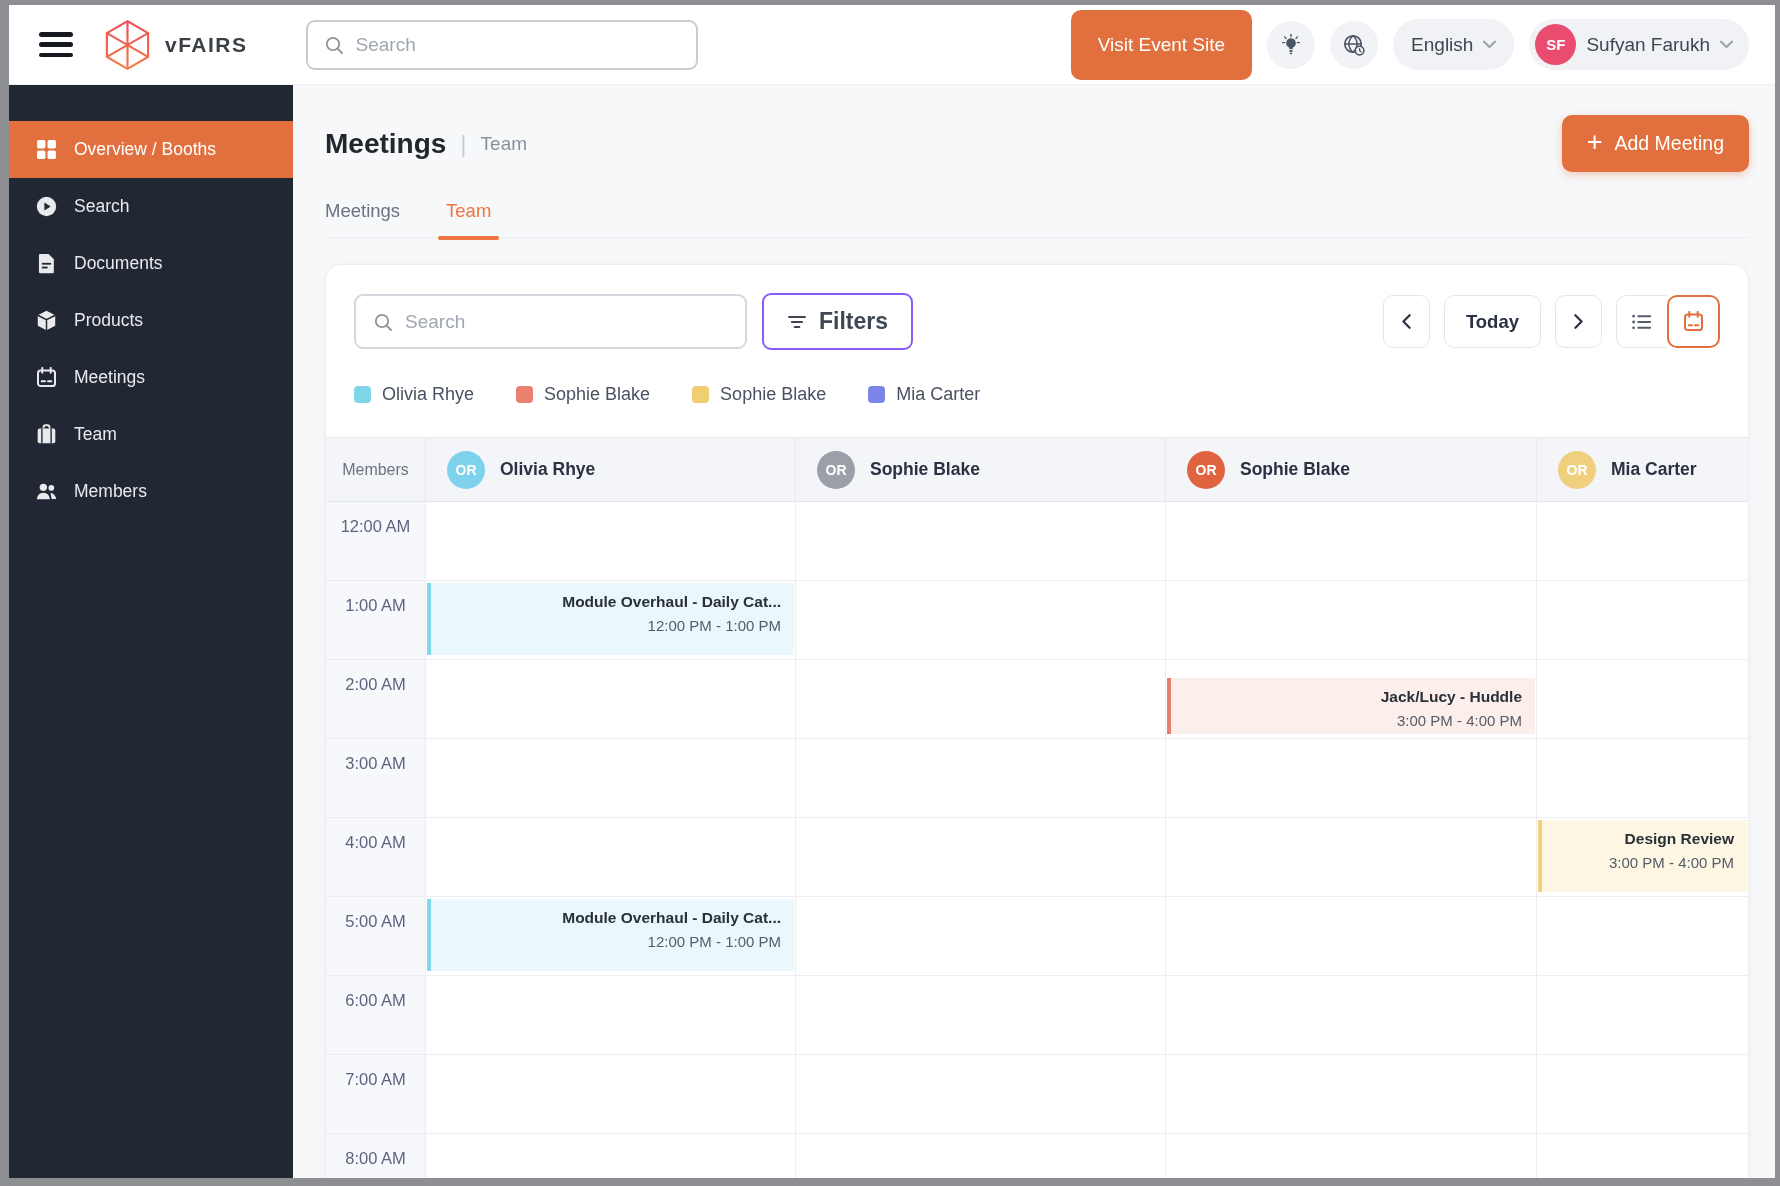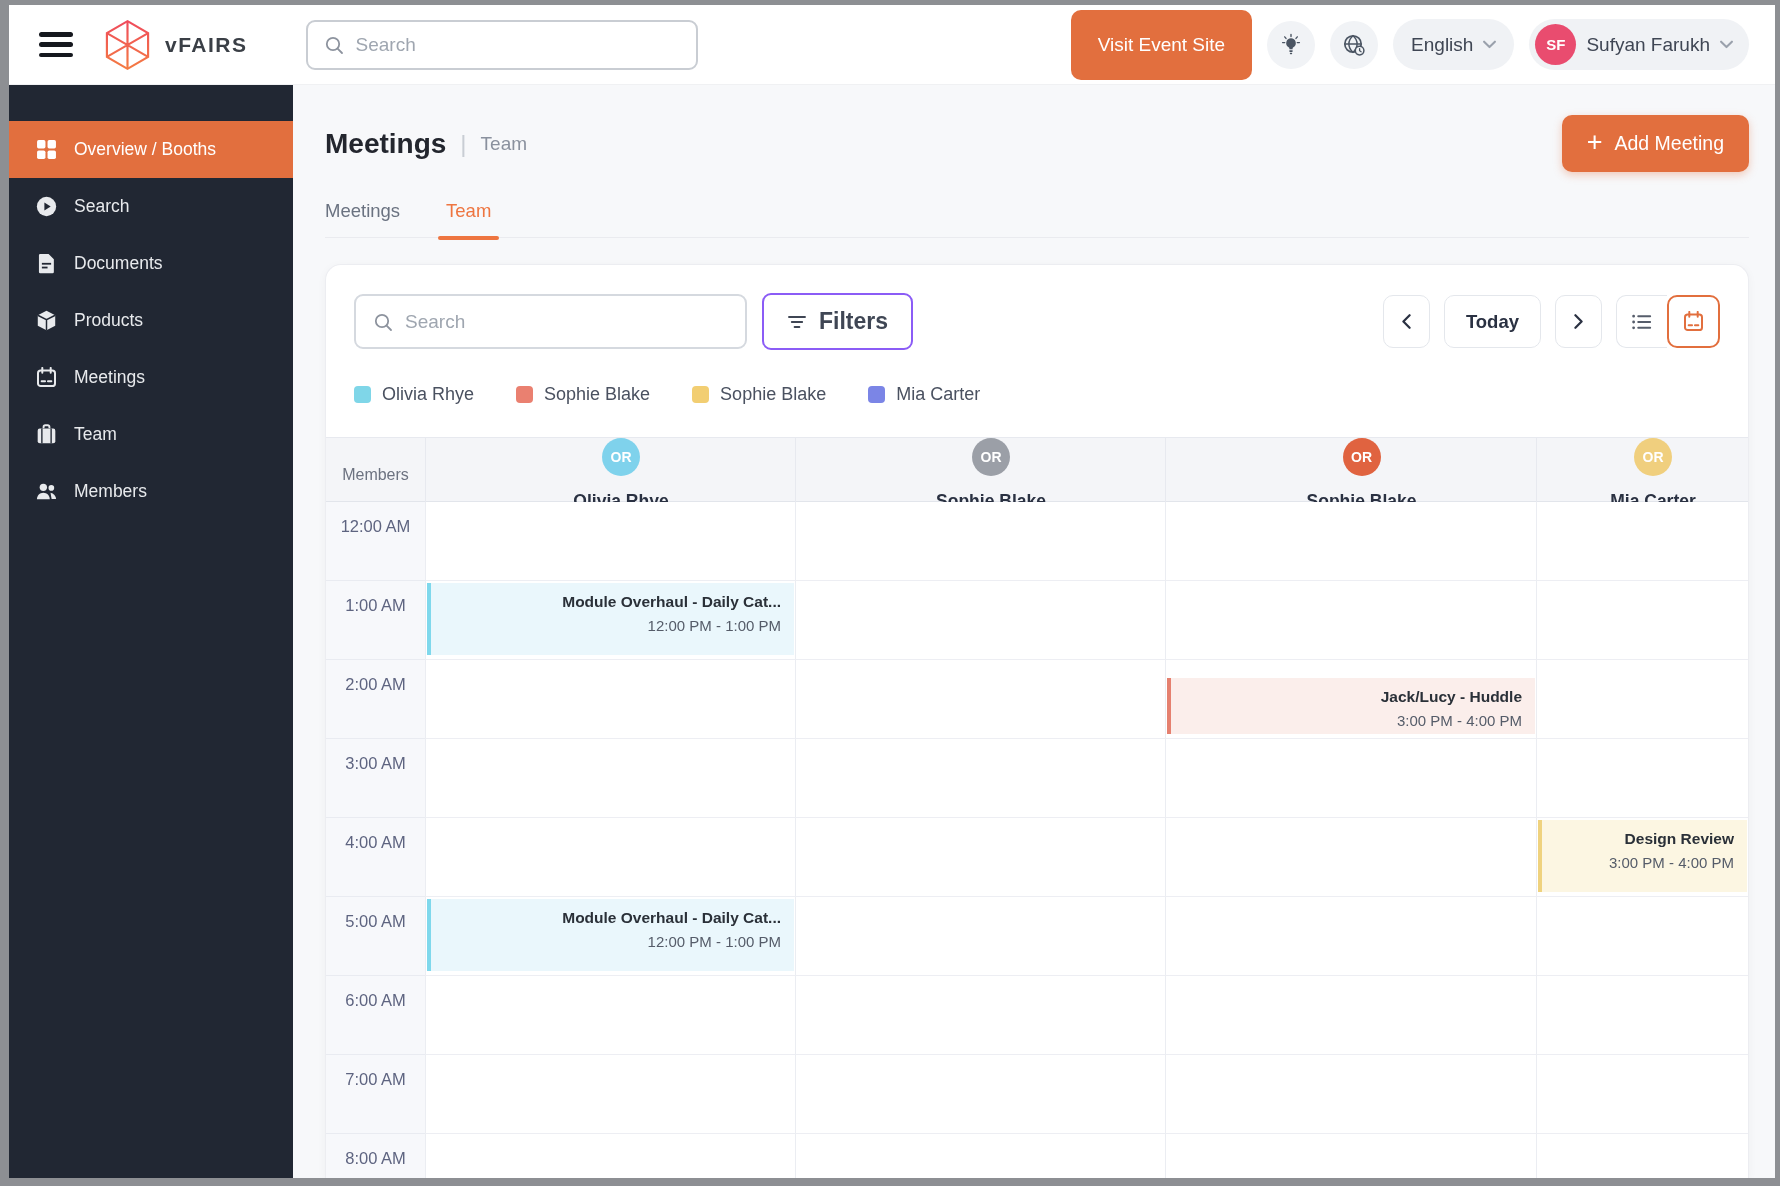--- a/index.html
+++ b/index.html
@@ -98,21 +98,21 @@
   .legend-item { display: flex; align-items: center; gap: 11px; font-size: 18px; color: #4A5160; }
   .swatch { width: 17px; height: 17px; border-radius: 4px; flex: 0 0 auto; }
 
   
   .cal { margin-top: 32px; border-top: 1px solid #E7E9EF; flex: 1; min-height: 0;
          display: flex; flex-direction: column; }
   .cal-hrow, .cal-row { display: grid; grid-template-columns: 99px 370px 370px 371px minmax(0,1fr); }
   .cal-hrow { height: 64px; background: #F4F5F8; border-bottom: 1px solid #E2E5EB; flex: 0 0 auto; }
   .hd-members { display: flex; align-items: center; justify-content: center; color: #6C7280; font-size: 16px; }
   .hd-person { display: flex; align-items: center; gap: 15px; padding-left: 21px;
-               border-left: 1px solid #E7E9EF; font-size: 17.5px; font-weight: bold; color: #2A3142; flex-direction: column; }
+               border-left: 1px solid #E7E9EF; font-size: 17.5px; font-weight: bold; color: #2A3142; }
   .avatar { width: 38px; height: 38px; border-radius: 50%; color: #fff; font-size: 14px; font-weight: bold;
             display: flex; align-items: center; justify-content: center; flex: 0 0 auto; }
   .cal-body { flex: 1; overflow: hidden; }
   .cal-row { height: 79px; text-align: right; }
   .time-cell { background: #F7F8FB; border-bottom: 1px solid #E9EBF1; color: #5E6480;
                font-size: 16.5px; display: flex; justify-content: center; padding-top: 15px; }
   .day-cell { background: #fff; border-bottom: 1px solid #EDEEF3; border-left: 1px solid #EBEDF2;
               position: relative; }
   .event { position: absolute; left: 1px; right: 1px; top: 2px; bottom: 4px;
            border-left: 4px solid; padding: 10px 13px; overflow: hidden; cursor: pointer; }

